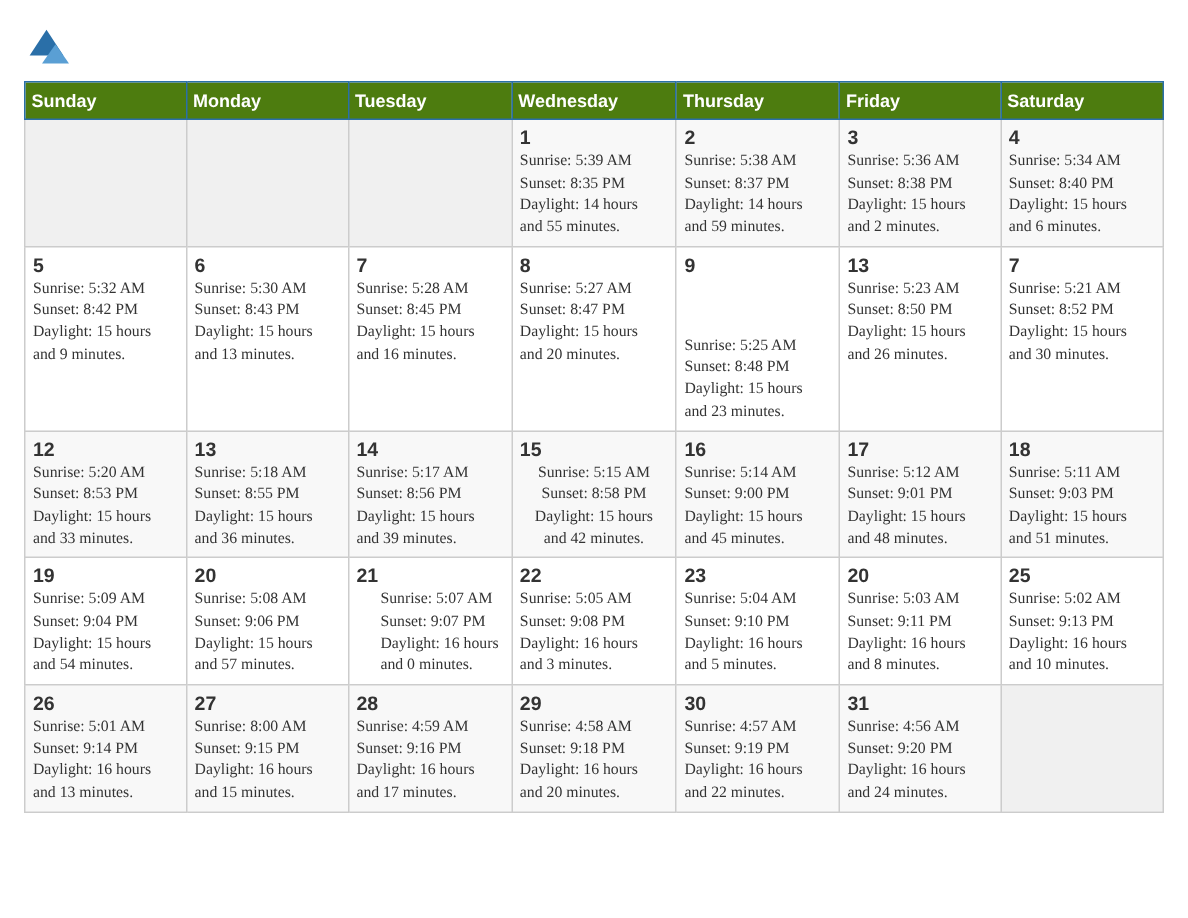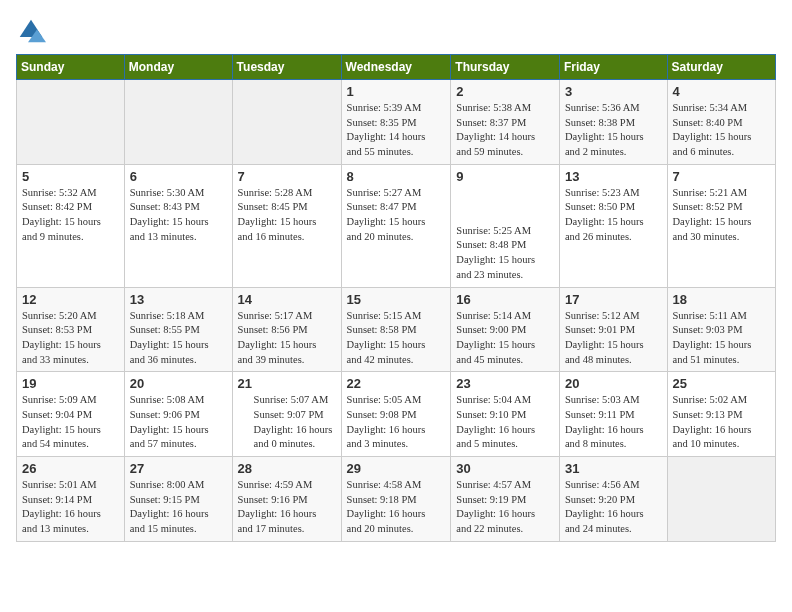--- a/index.html
+++ b/index.html
@@ -231,21 +231,21 @@
         </td>
         <td>
           <span class="day-number">14</span>
           <div class="day-info" style="white-space: pre-line;">Sunrise: 5:17 AM
 Sunset: 8:56 PM
 Daylight: 15 hours
 and 39 minutes.</div>
         </td>
         <td>
           <span class="day-number">15</span>
-          <div class="day-info" style="white-space: pre-line;">Sunrise: 5:15 AM
+          <div class="day-info" style="white-space: pre-line; text-align: center;">Sunrise: 5:15 AM
 Sunset: 8:58 PM
 Daylight: 15 hours
 and 42 minutes.</div>
         </td>
         <td>
           <span class="day-number">16</span>
           <div class="day-info" style="white-space: pre-line;">Sunrise: 5:14 AM
 Sunset: 9:00 PM
 Daylight: 15 hours
 and 45 minutes.</div>

